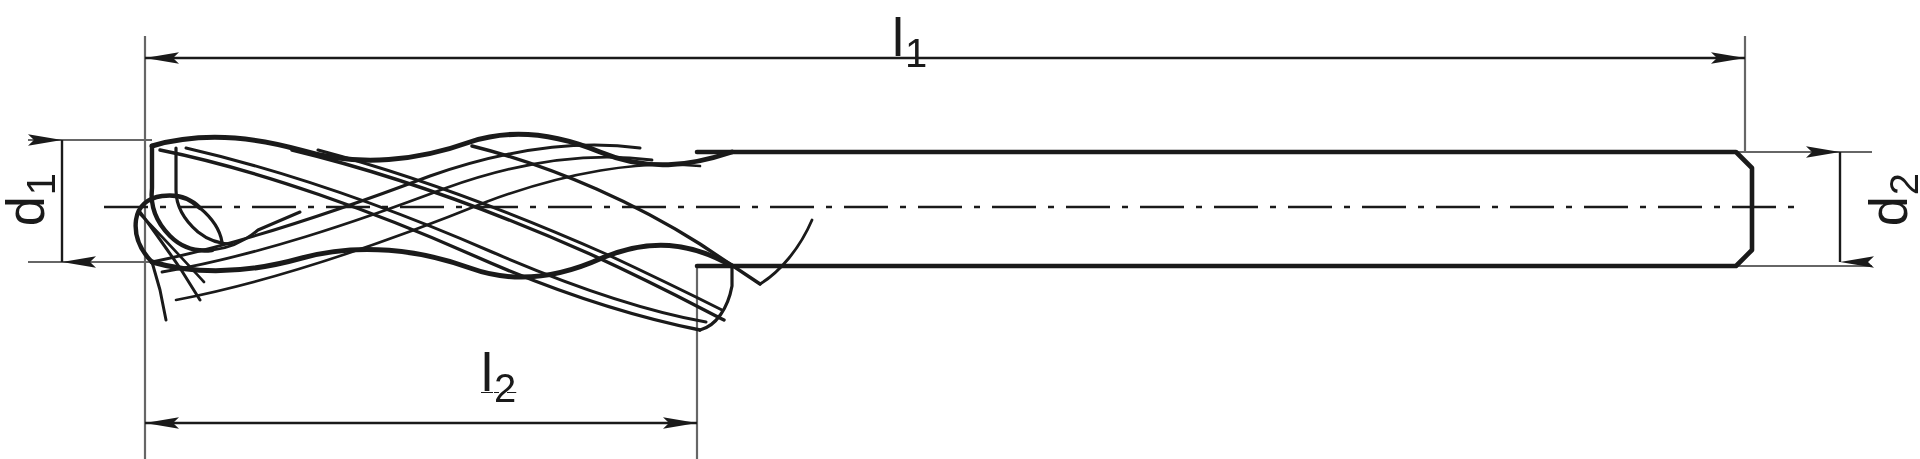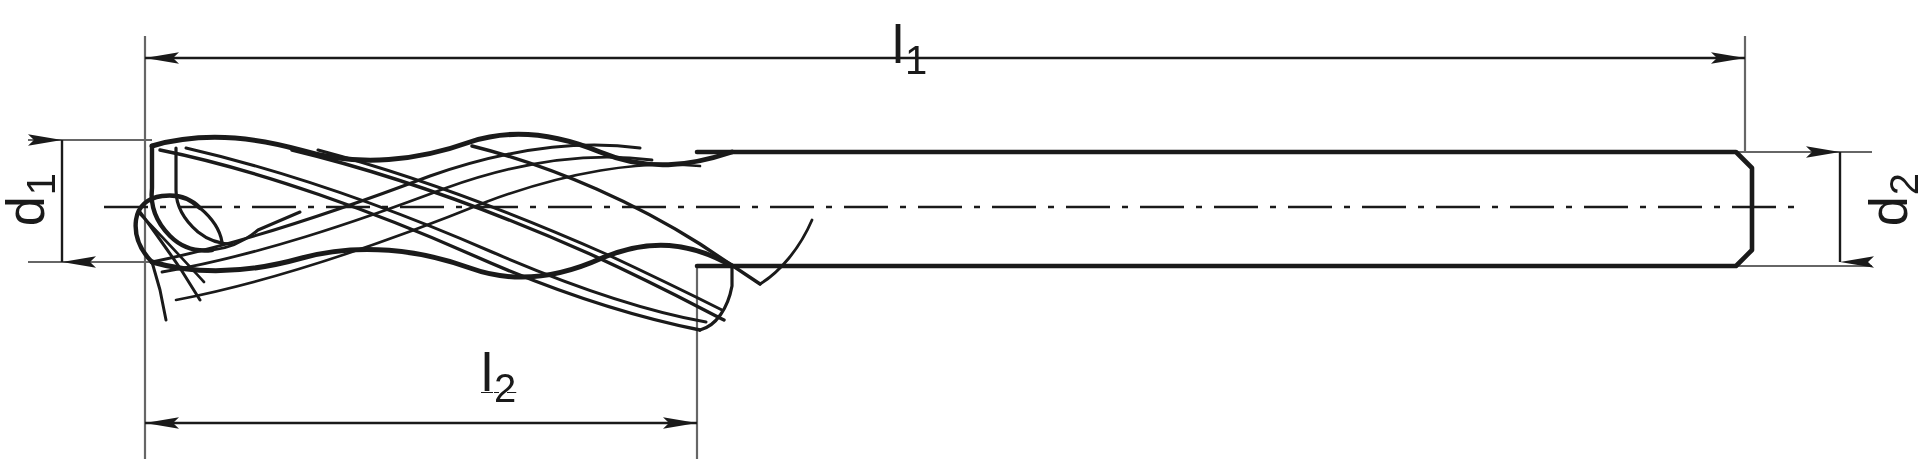--- a/index.html
+++ b/index.html
@@ -41,21 +41,21 @@
   .dim-label .sub {
     font-size: 40px;
     font-weight: 400;
     vertical-align: -0.28em;
     margin-left: 1px;
   }
   .rot-ccw {
     transform: rotate(-90deg);
     transform-origin: 50% 50%;
   }
-  #label-l1 { left: 892px; top: 17px; }
+  #label-l1 { left: 892px; top: 10px; }
   #label-l2 { left: 481px; top: 345px; text-decoration: underline; }
   #label-d1 { left: 3px;  top: 168px; }
   #label-d2 { left: 1866px; top: 168px; }
 </style>
 </head>
 <body>
 
 <div id="drawing-root">
 
   <svg id="drawing-svg" viewBox="0 0 1920 459">

